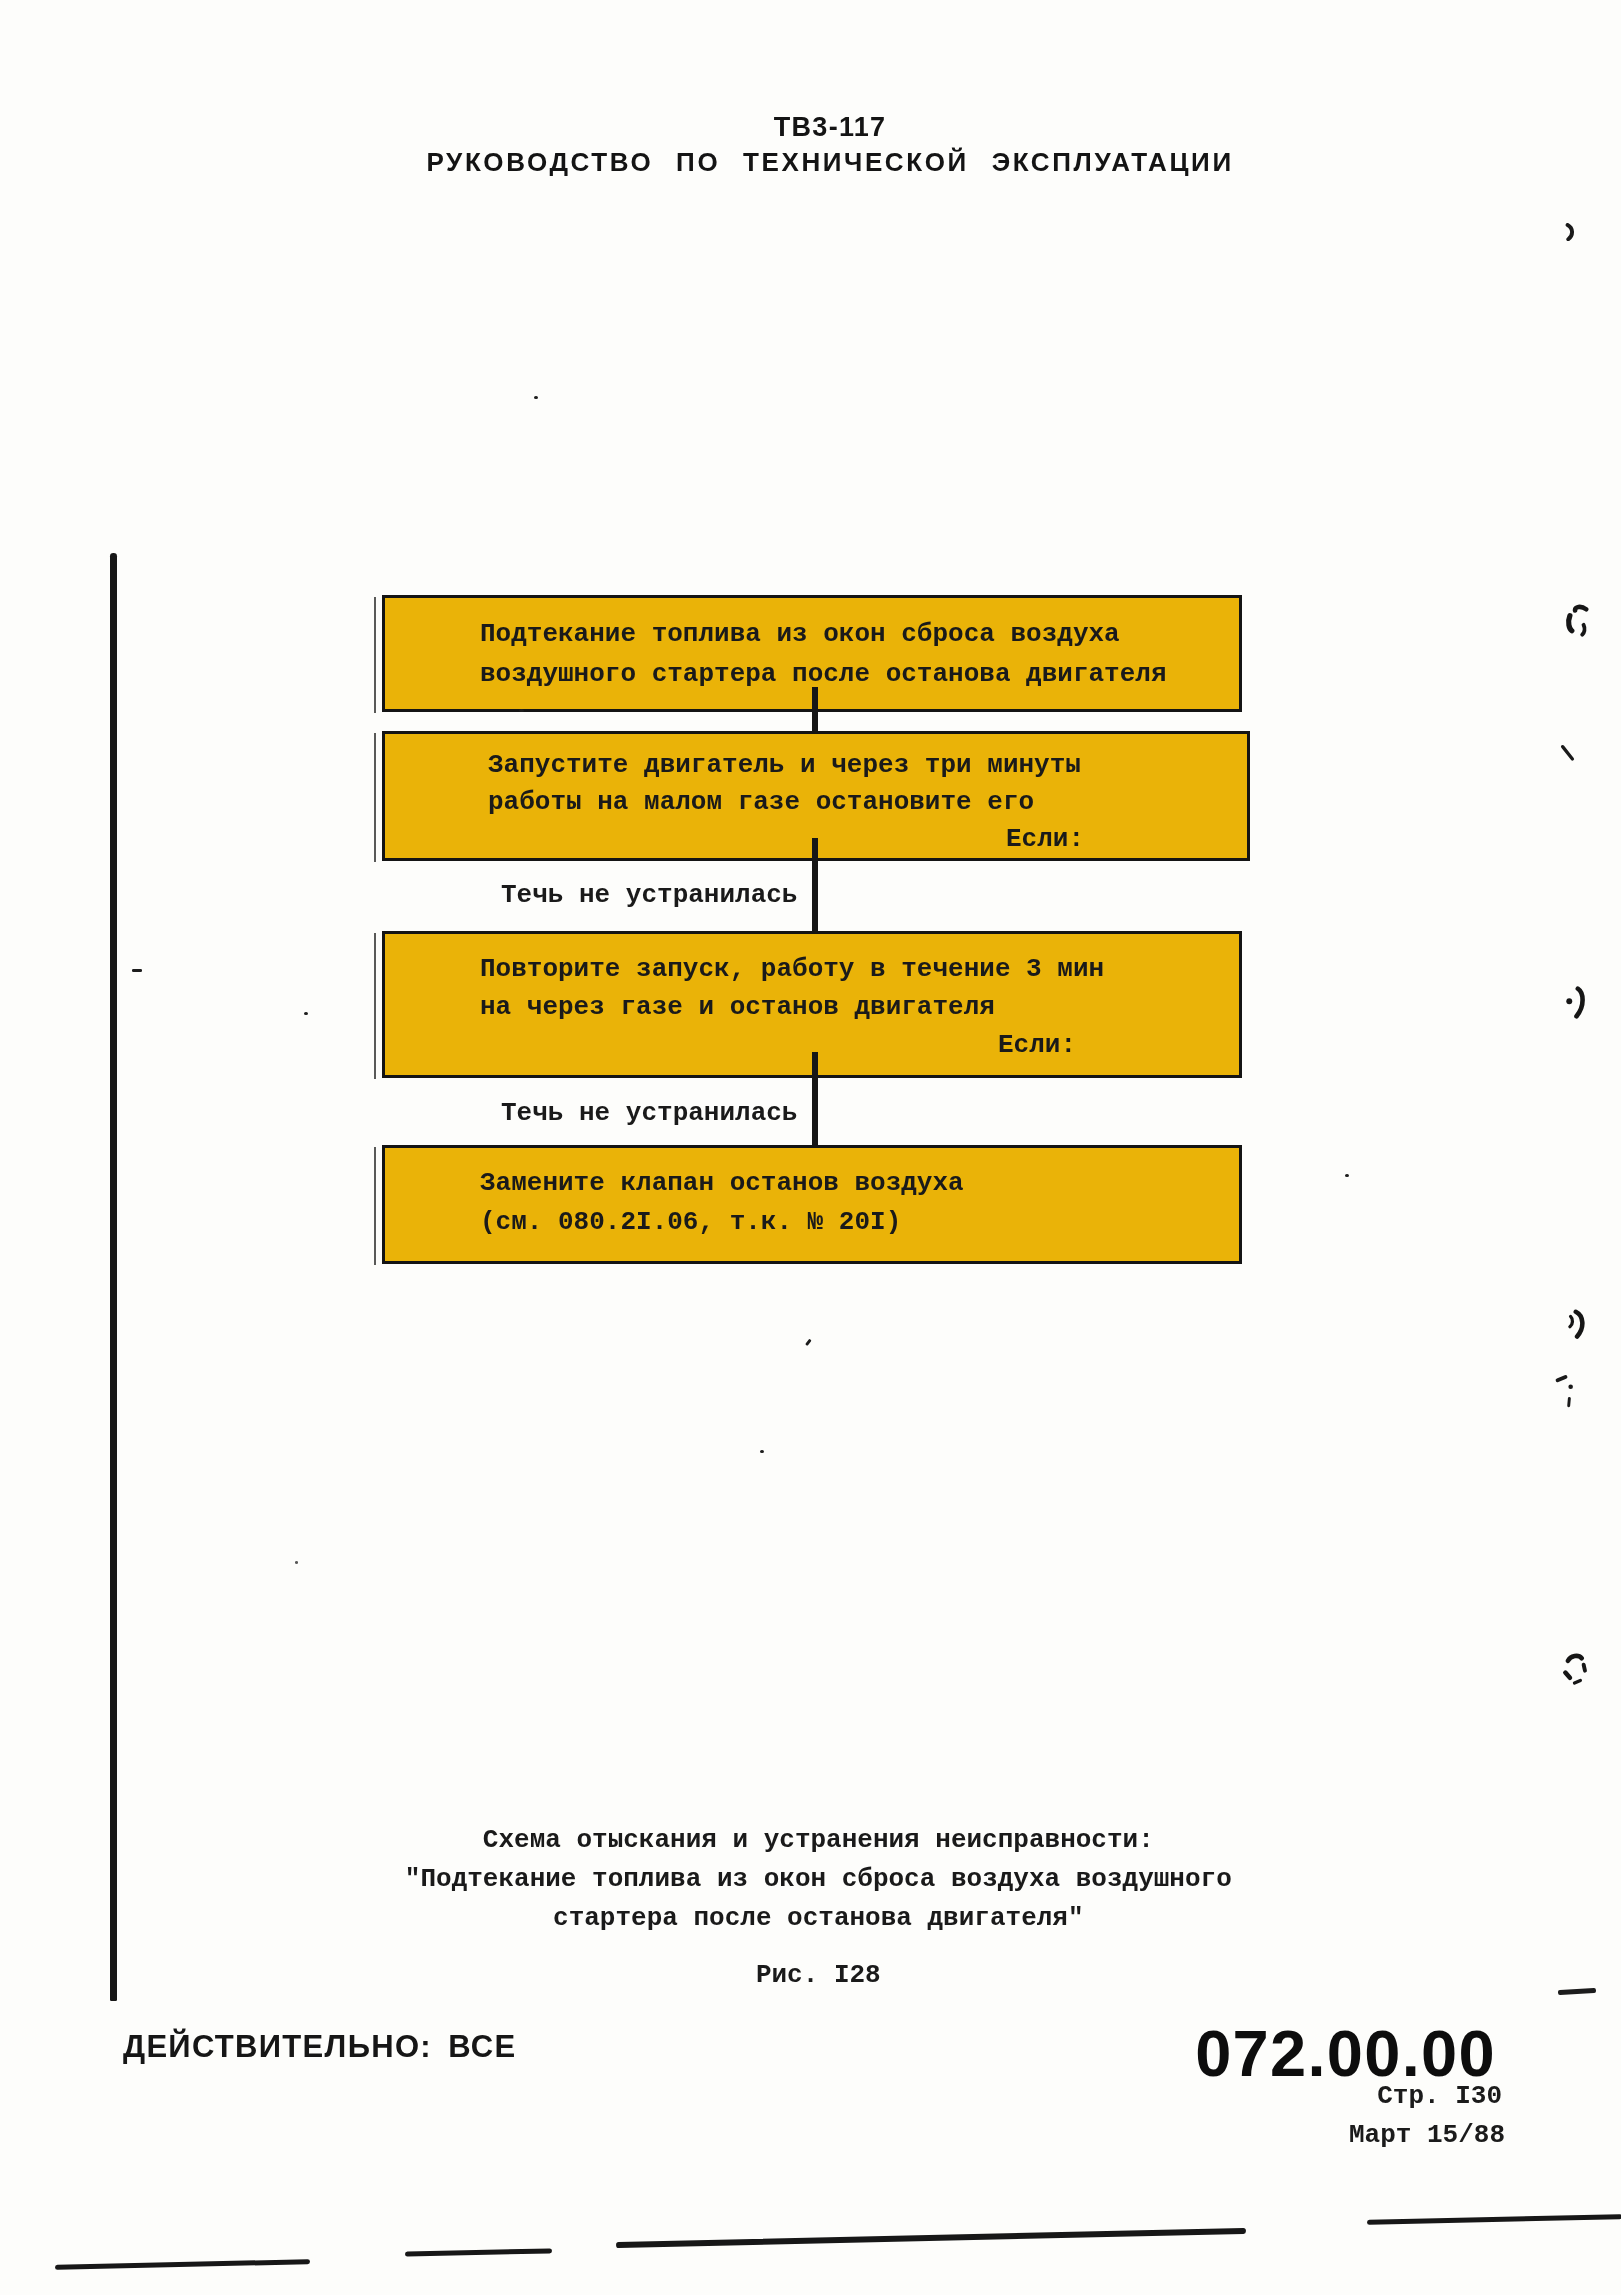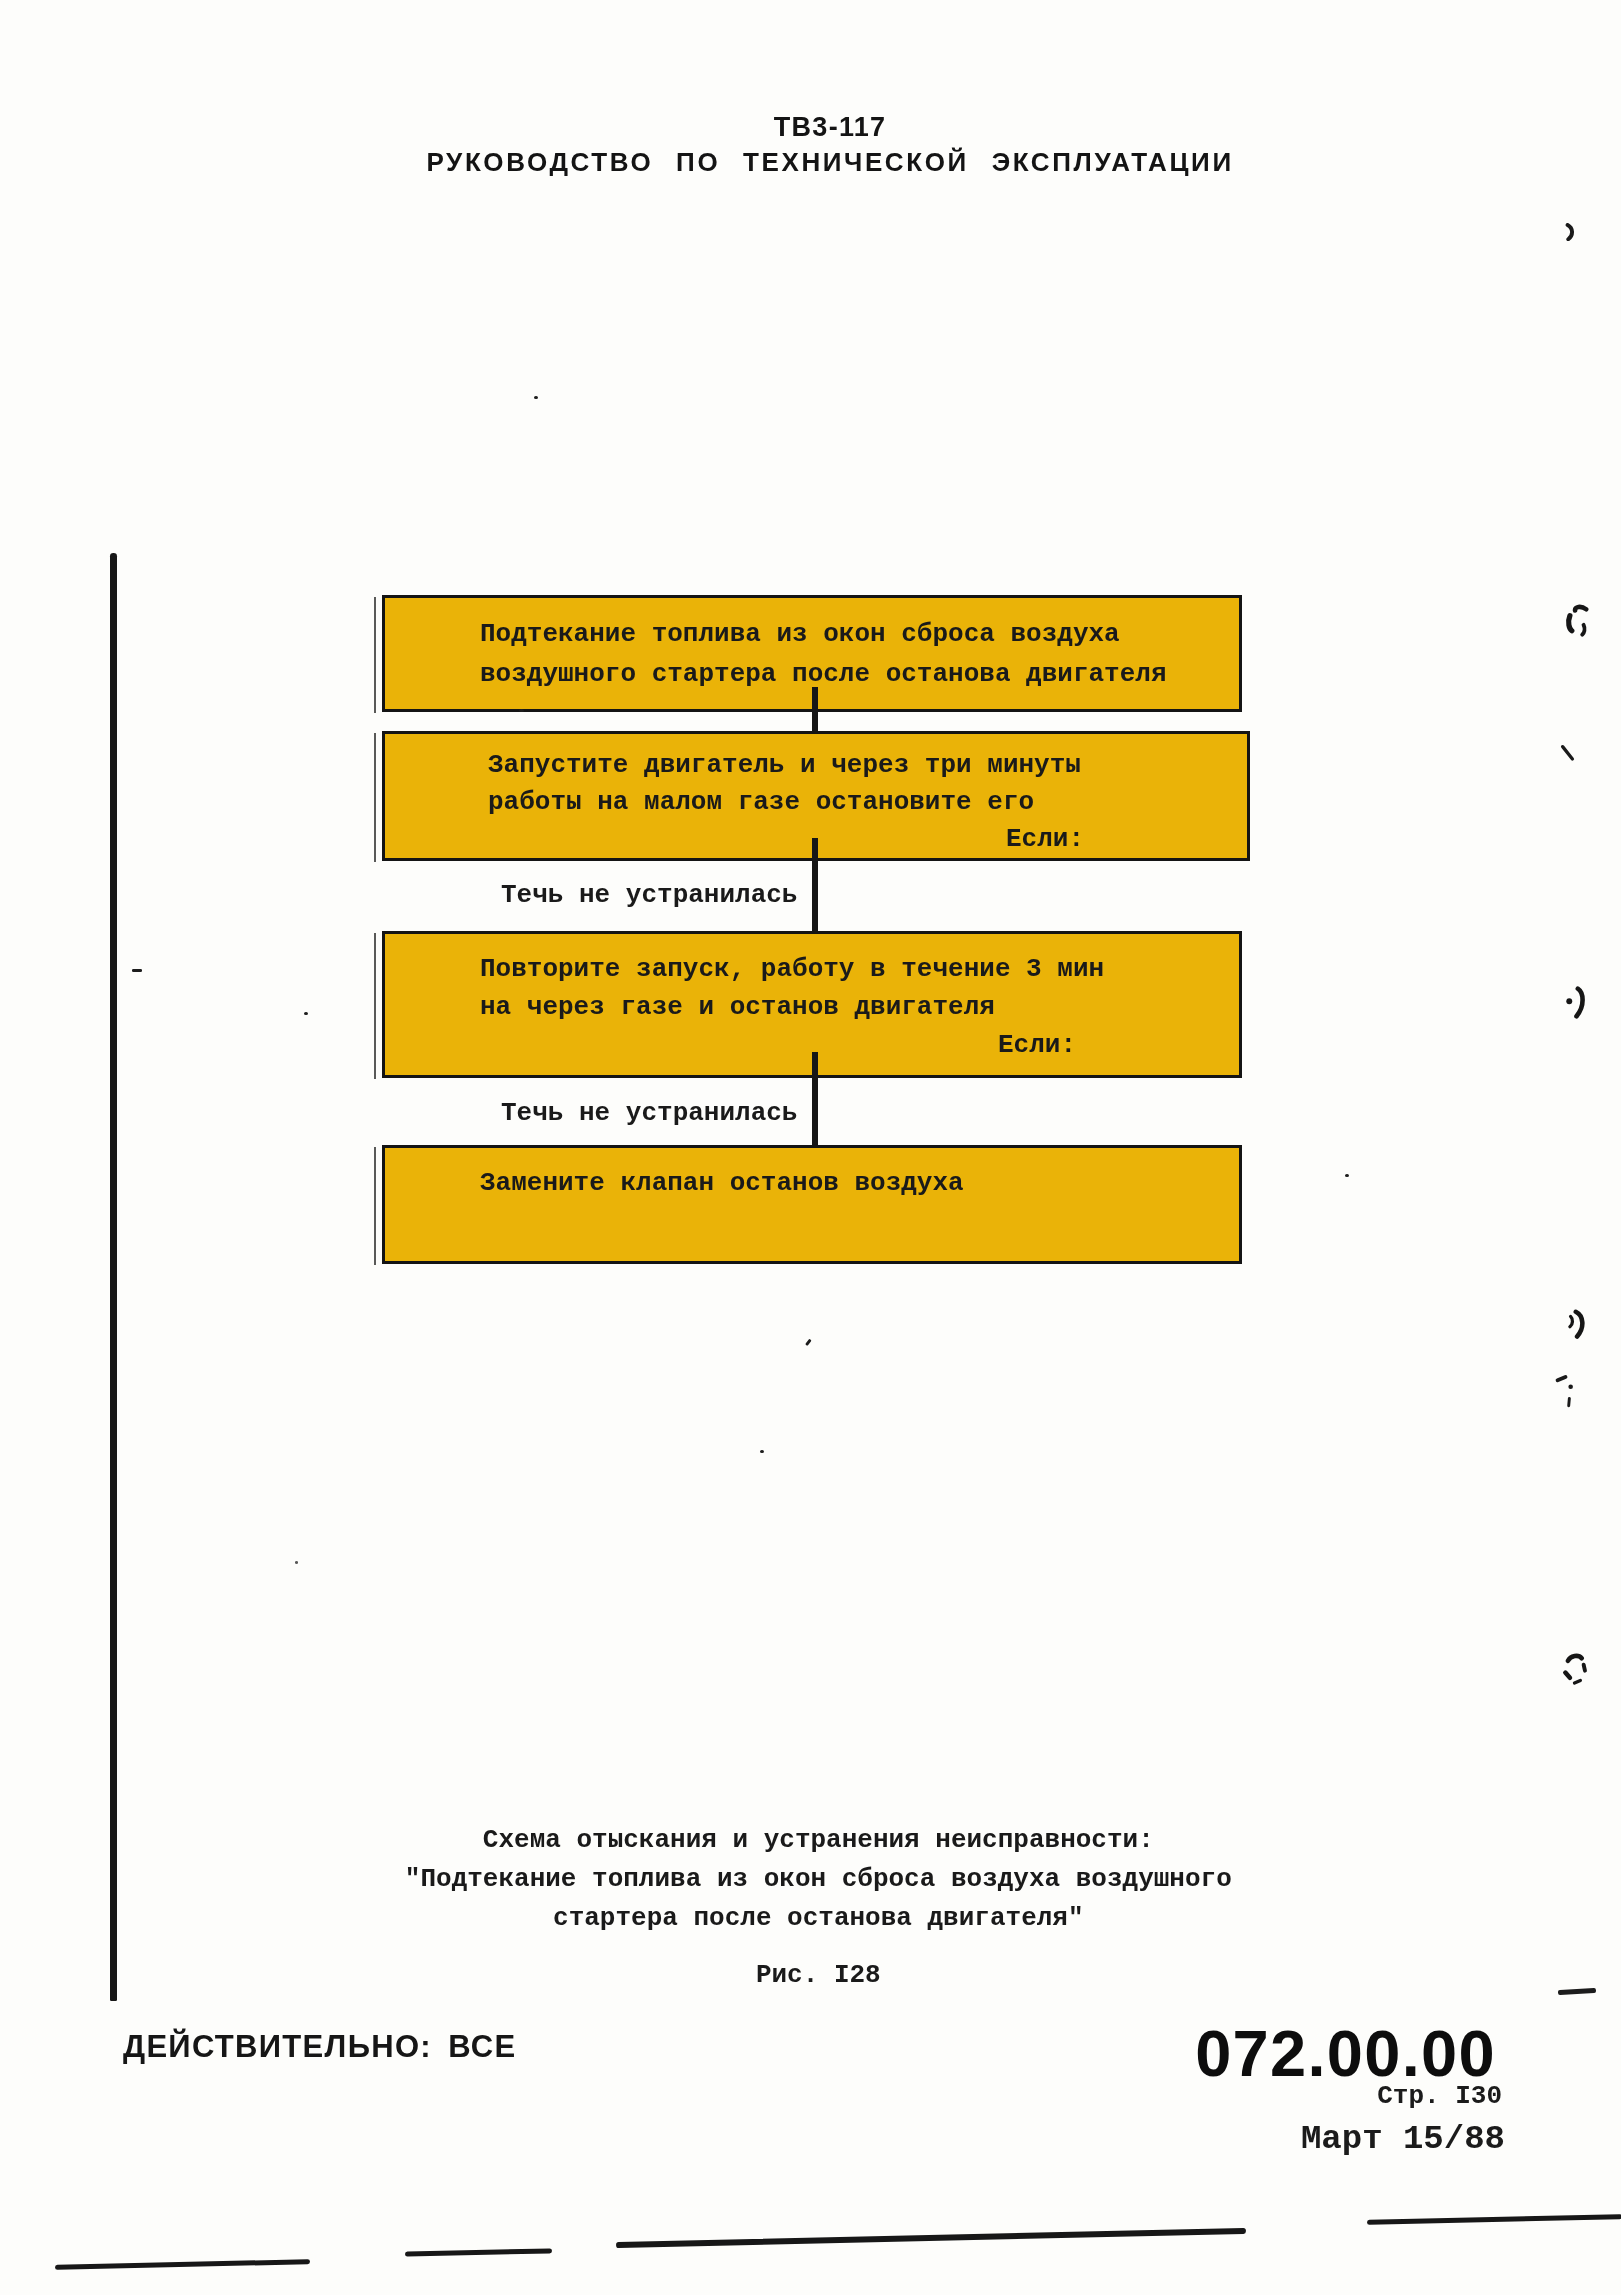--- a/index.html
+++ b/index.html
@@ -58,21 +58,21 @@
     font-family:"Liberation Sans","DejaVu Sans",sans-serif;
     font-weight:700;font-size:31px;letter-spacing:1.3px;color:#161616;
     word-spacing:6.5px;
   }
   .code{
     position:absolute;right:125px;top:1997px;
     font-family:"Liberation Sans","DejaVu Sans",sans-serif;
     font-weight:700;font-size:65px;line-height:65px;letter-spacing:1.3px;color:#0d0d0d;margin-top:24px;
   }
   .pageno{position:absolute;right:119px;top:2081px;font-size:26px;font-weight:700;}
-  .dateln{position:absolute;right:116px;top:2120px;font-size:34px;font-weight:700;}
+  .dateln{position:absolute;right:116px;top:2120px;font-size:26px;font-weight:700;}
   .edge-dash{
     position:absolute;right:25.5px;top:1989px;width:38px;height:5.2px;background:#1c1c1c;
     transform:rotate(-3deg);border-radius:2px;
   }
   
   .bseg{position:absolute;background:#171717;border-radius:2.6px;transform:rotate(-1.3deg);}
   .bseg.s1{left:55px;top:2262px;width:255px;height:4.6px;}
   .bseg.s2{left:405px;top:2250px;width:147px;height:4.6px;}
   .bseg.s3{left:616px;top:2235px;width:630px;height:5.9px;}
   .bseg.s4{left:1367px;top:2217px;width:255px;height:5.2px;}
@@ -113,20 +113,21 @@
     <span class="txt">Повторите запуск, работу в течение 3 мин</span>
     <span class="txt">на через газе и останов двигателя</span>
     <span class="cond">Если:</span>
   </div>
 
   <div class="connector" style="top:1052px;height:97px;"></div>
   <div class="branch" style="top:1098px;">Течь не устранилась</div>
 
   <div class="fbox" style="top:1145px;height:97px;padding-top:15.7px;line-height:39px;">
     <span class="txt">Замените клапан останов воздуха</span>
+    <span class="txt">(см. 080.2I.06, т.к. № 20I)</span>
   </div>
 
   <div class="caption">
     <div>Схема отыскания и устранения неисправности:</div>
     <div>"Подтекание топлива из окон сброса воздуха воздушного</div>
     <div>стартера после останова двигателя"</div>
     <div class="figlabel">Рис. I28</div>
   </div>
 
   <div class="validity">ДЕЙСТВИТЕЛЬНО: ВСЕ</div>

